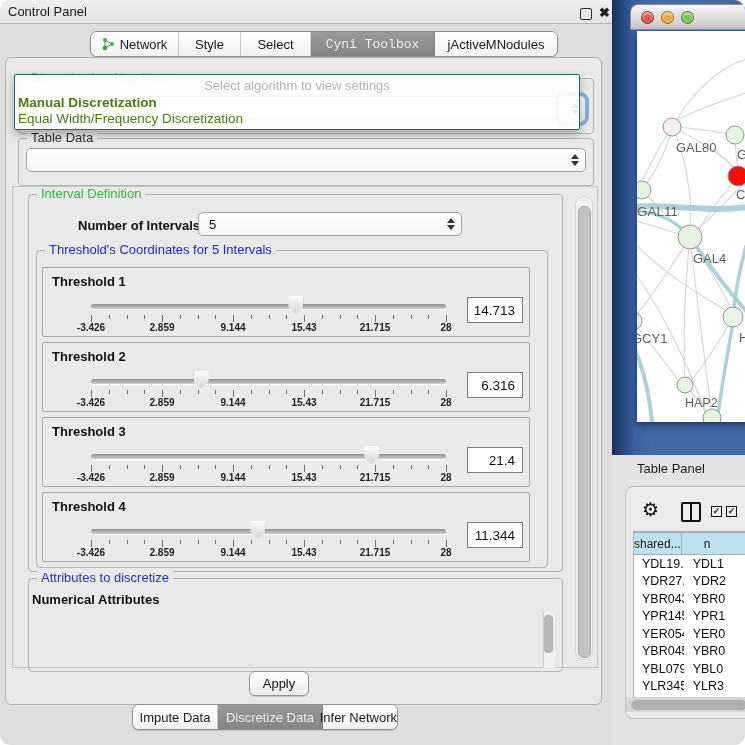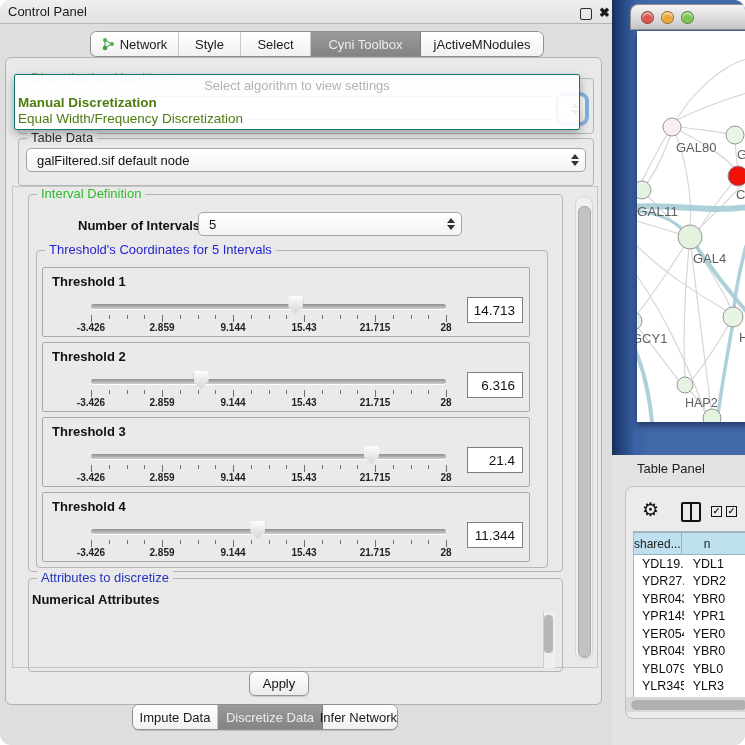--- a/index.html
+++ b/index.html
@@ -159,21 +159,21 @@
           <circle cx="10" cy="7" r="2" fill="#4db04d"></circle>
         </svg>
         <span>Network</span>
       </div>
       <div class="seg" style="width: 62px;">
         <span>Style</span>
       </div>
       <div class="seg" style="width: 70px;">
         <span>Select</span>
       </div>
-      <div class="seg sel" style="width: 110px;">
+      <div class="seg sel" style="width: 124px; font-family: Liberation Mono, monospace;">
         <span>Cyni Toolbox</span>
       </div>
       <div class="seg" style="width: 122px;">
         <span>jActiveMNodules</span>
       </div>
     </div>
 
   <div class="abs" id="main-panel"></div>
   <div class="abs" id="scroll-pane"></div>
 
@@ -185,21 +185,20 @@
     <span class="stepper">
         <i class="up"></i>
         <i class="dn"></i>
       </span>
   </div>
 
   <div class="abs group" id="group-td">
     <span class="group-label">Table Data</span>
   </div>
   <div class="abs combo" id="td-combo">
-    <span>galFiltered.sif default node</span>
     <span class="stepper">
         <i class="up"></i>
         <i class="dn"></i>
       </span>
   </div>
 
   <div class="abs group" id="group-interval">
     <span class="group-label">Interval Definition</span>
   </div>
   <div class="abs" id="noi-label">Number of Intervals</div>

